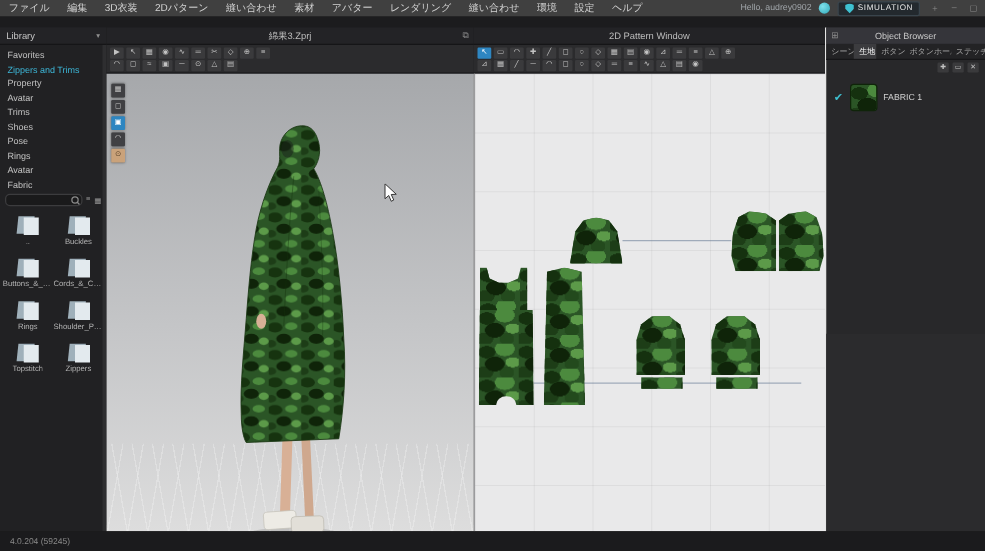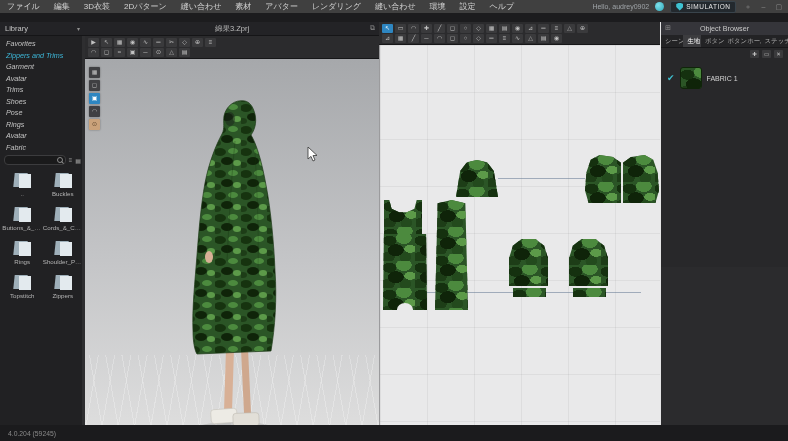--- a/index.html
+++ b/index.html
@@ -25,21 +25,21 @@
   .tbar{background:#2b2b2d;border-bottom:1px solid #161618;padding:1px 3px;flex:0 0 auto;}
   .trow{display:flex;gap:2px;height:10px;align-items:center;}
   .ticon{width:11px;height:9px;background:#3a3a3c;border-radius:1px;color:#c2c2c2;font-size:6px;
          line-height:9px;text-align:center;overflow:hidden;}
   .ticon.active{background:#2e86c1;color:#fff;}
   
   #sidebar{left:0;width:85px;background:#212123;z-index:3;}
   .lib-head{height:13px;background:#232326;border-bottom:1px solid #151517;display:flex;align-items:center;
             font-size:7.5px;color:#c4c4c4;padding:0 5px;gap:3px;flex:0 0 13px;}
   .caret{margin-left:auto;font-size:6px;color:#8f8f8f;}
-  .navlist{padding-top:2px;font-style:italic;}
+  .navlist{padding-top:2px;}
   .nav-item{height:11.5px;line-height:11.5px;padding-left:6px;font-size:7.2px;color:#c2c2c2;
             white-space:nowrap;overflow:hidden;}
   .nav-item.sel{color:#3db7d8;}
   .searchrow{display:flex;align-items:center;gap:3px;padding:2px 4px;}
   .sbox{flex:1;height:8px;background:#1a1a1b;border:1px solid #3c3c3e;border-radius:4px;position:relative;}
   .mag{position:absolute;right:2px;top:1px;width:4px;height:4px;border:1px solid #8a8a8a;border-radius:50%;}
   .mag::after{content:"";position:absolute;left:3.5px;top:3.5px;width:3px;height:1px;background:#8a8a8a;transform:rotate(45deg);}
   .viewtgl{font-size:6px;color:#9a9a9a;}
   .fgrid{display:grid;grid-template-columns:1fr 1fr;row-gap:10px;padding:6px 2px;}
   .fcell{display:flex;flex-direction:column;align-items:center;gap:2px;}
@@ -144,21 +144,21 @@
 
   <div class="pane" id="sidebar">
     <div class="lib-head">
       <span>Library</span>
       <span class="caret">▾</span>
     </div>
     <div class="navlist">
 
     <div class="nav-item">Favorites</div>
         <div class="nav-item sel">Zippers and Trims</div>
-        <div class="nav-item">Garment</div>
+        <div class="nav-item">Property</div>
         <div class="nav-item">Avatar</div>
         <div class="nav-item">Trims</div>
         <div class="nav-item">Shoes</div>
         <div class="nav-item">Pose</div>
         <div class="nav-item">Rings</div>
         <div class="nav-item">Avatar</div>
         <div class="nav-item">Fabric</div>
       </div>
     <div class="searchrow">
       <span class="sbox">
@@ -274,20 +274,23 @@
           <span class="ticon tan">⊙</span>
         </div>
 
       <svg class="cursor" width="12" height="15" viewBox="0 0 12 15">
         <polygon points="1,0 1,12 4,9.4 6,14 8,13 6,8.6 10,8.4" fill="#fff" stroke="#333" stroke-width="0.8"></polygon>
       </svg>
     </div>
   </div>
 
   <div class="pane" id="pane2d">
+    <div class="phead">
+      <span>2D Pattern Window</span>
+    </div>
     <div class="tbar">
       <div class="trow">
 
       <span class="ticon active">↖</span>
           <span class="ticon">▭</span>
           <span class="ticon">◠</span>
           <span class="ticon">✚</span>
           <span class="ticon">╱</span>
           <span class="ticon">◻</span>
           <span class="ticon">○</span>

